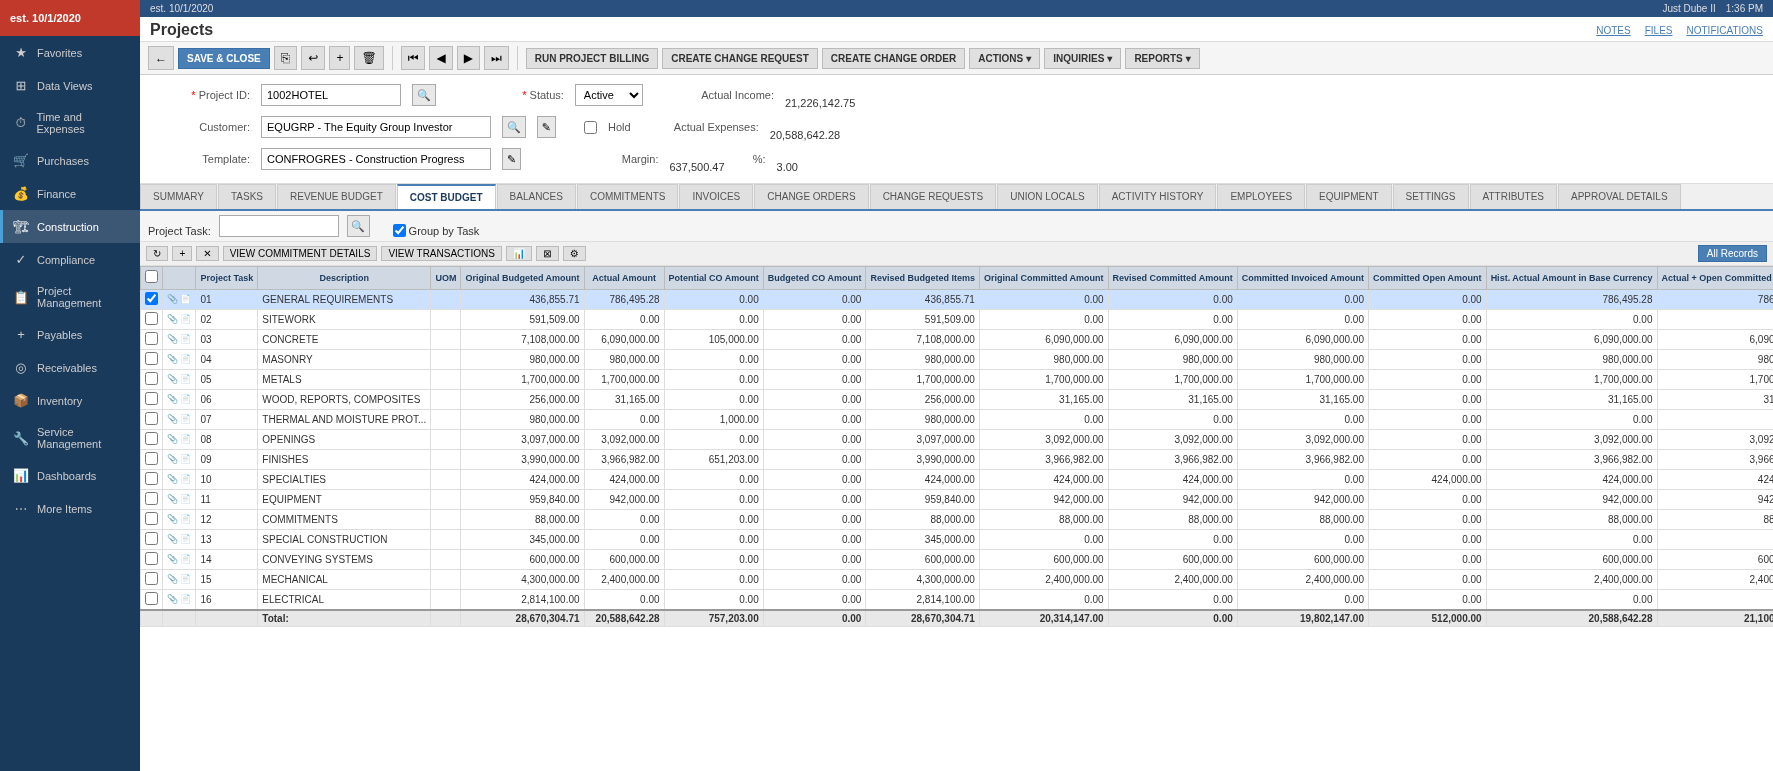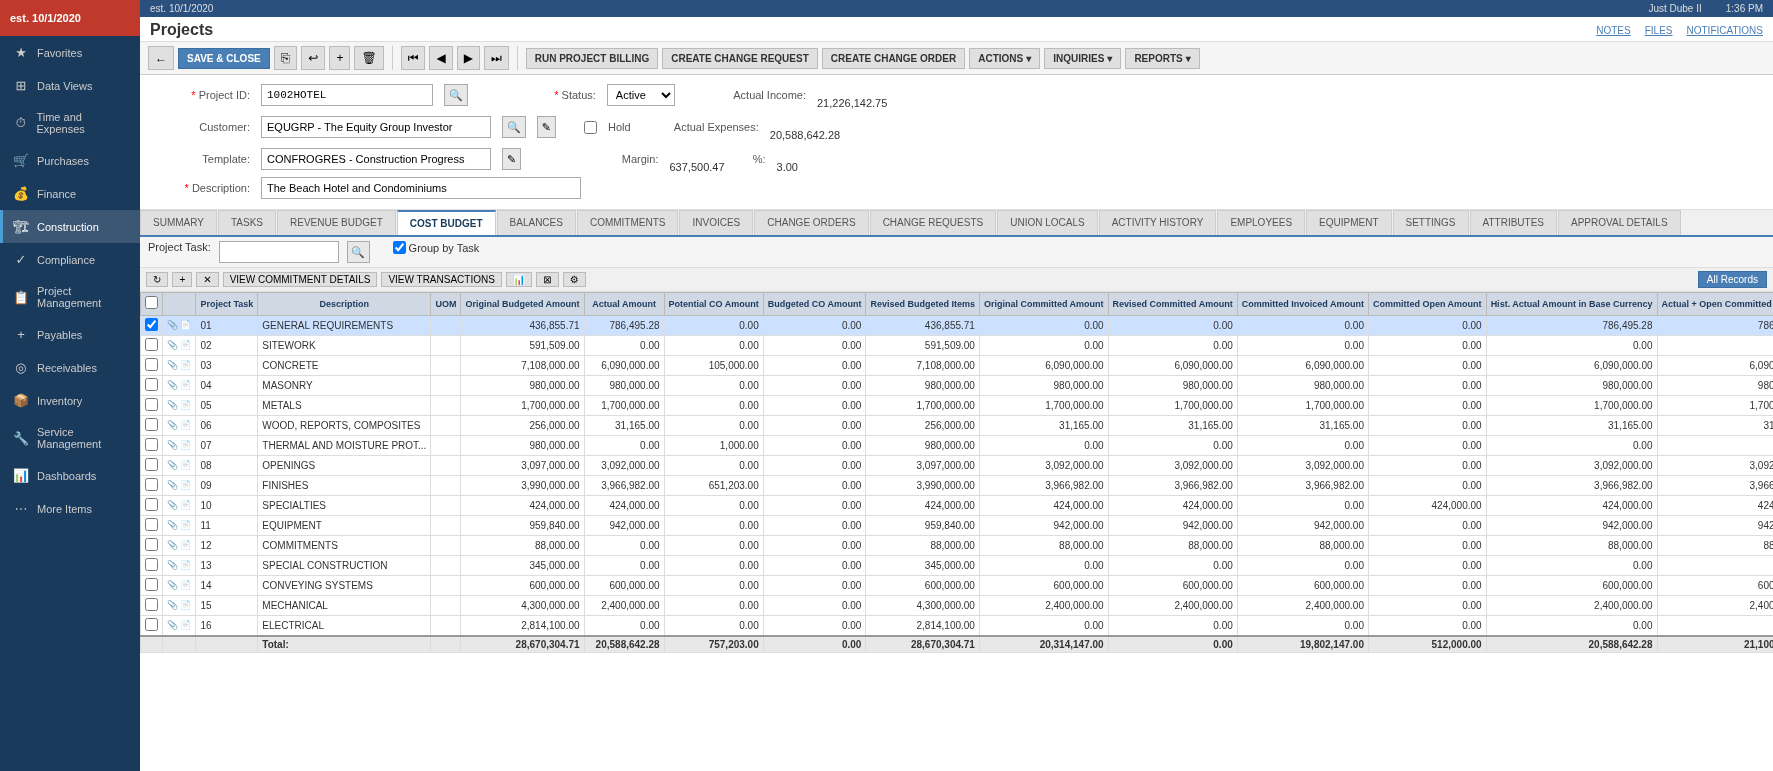--- a/index.html
+++ b/index.html
@@ -38,32 +38,32 @@
     .toolbar-icon-btn { padding: 4px 6px; background: #e0e0e0; border: 1px solid #bbb; cursor: pointer; font-size: 12px; }
     .toolbar-separator { width: 1px; height: 24px; background: #ccc; margin: 0 4px; }
     .page-title-bar { padding: 4px 10px 2px; font-size: 16px; font-weight: bold; color: #333; border-bottom: 1px solid #ddd; }
     
     
     .form-area { padding: 6px 10px; background: white; border-bottom: 1px solid #ddd; }
     .form-row { display: flex; align-items: center; gap: 11px; margin-bottom: 4px; flex-wrap: wrap; }
     .form-label { font-size: 11px; color: #555; min-width: 100px; text-align: right; }
     .form-label.required::before { content: "* "; color: red; }
     .form-input { border: 1px solid #aaa; padding: 2px 5px; font-size: 11px; height: 22px; background: white; }
-    .form-input-medium { width: 172px; font-family: Liberation Mono, monospace; }
+    .form-input-medium { width: 140px; }
     .form-value { font-size: 11px; color: #333; margin-top: 16px; }
     .form-icon-btn { border: 1px solid #aaa; background: #e8e8e8; padding: 2px 4px; cursor: pointer; font-size: 11px; height: 22px; }
     .status-select { height: 22px; font-size: 11px; border: 1px solid #aaa; background: white; padding: 0 4px; }
     
     
     .tabs { display: flex; background: #f0f0f0; border-bottom: 2px solid #4a7fb5; overflow-x: auto; }
     .tab { padding: 6px 12px; font-size: 10px; cursor: pointer; white-space: nowrap; border: 1px solid #ccc; border-bottom: none; margin-right: 1px; background: #e0e0e0; color: #555; }
     .tab.active { background: white; color: #1a3a5c; font-weight: bold; border-top: 2px solid #4a7fb5; }
     
     
-    .grid-toolbar { padding: 4px 8px; display: flex; align-items: flex-start; gap: 8px; background: #f5f5f5; border-bottom: 1px solid #ddd; }
+    .grid-toolbar { padding: 4px 8px; display: flex; align-items: flex-end; gap: 8px; background: #f5f5f5; border-bottom: 1px solid #ddd; }
     .checkbox-label { display: flex; align-items: center; gap: 3px; font-size: 11px; }
     .task-label { font-size: 11px; }
     
     
     .grid-container { flex: 1; overflow: auto; }
     .data-table { width: 100%; border-collapse: collapse; font-size: 10px; }
     .data-table th {
       background: #d0d8e4; border: 1px solid #bbb; padding: 3px 4px;
       text-align: center; font-size: 9px; font-weight: bold; color: #1a3a5c;
       white-space: nowrap; position: sticky; top: 0; z-index: 10;
@@ -151,21 +151,21 @@
   <div class="sidebar-item">
     <span class="sidebar-item-icon">⋯</span>
     <span>More Items</span>
   </div>
 </div>
 
 <div class="main">
 
   <div style="display:flex; align-items:center; justify-content:space-between; background:#2a5080; padding:3px 10px;">
     <span style="color:#ddd; font-size:10px;">est. 10/1/2020</span>
-    <div style="display:flex; gap:24px; align-items:flex-end;">
+    <div style="display:flex; gap:10px; align-items:flex-end;">
       <span style="color:#ddd; font-size:10px;">Just Dube II</span>
       <span style="color:#ddd; font-size:10px;">1:36 PM</span>
     </div>
   </div>
 
   <div style="display:flex; align-items:center; justify-content:space-between; padding:4px 10px 2px; background:white; border-bottom:1px solid #ddd;">
     <span class="page-title-bar" style="padding:0; border:none; font-size:16px;">Projects</span>
     <div style="display:flex; gap:14px;">
       <span class="notes-files-btn">NOTES</span>
       <span class="notes-files-btn">FILES</span>
@@ -225,24 +225,20 @@
       <span class="form-label">Template:</span>
       <input class="form-input" style="width: 230px;" value="CONFROGRES - Construction Progress">
       <button class="form-icon-btn">✎</button>
       &nbsp;&nbsp;&nbsp;&nbsp;&nbsp;
       <span class="form-label">Margin:</span>
       <span class="form-value">637,500.47</span>
       &nbsp;&nbsp;
       <span class="form-label" style="min-width:auto;">%:</span>
       <span class="form-value">3.00</span>
     </div>
-    <div class="form-row">
-      <span class="form-label required">Description:</span>
-      <input class="form-input" style="width: 320px;" value="The Beach Hotel and Condominiums">
-    </div>
   </div>
 
   <div class="tabs">
     <div class="tab"><span>SUMMARY</span></div>
     <div class="tab"><span>TASKS</span></div>
     <div class="tab"><span>REVENUE BUDGET</span></div>
     <div class="tab active"><span>COST BUDGET</span></div>
     <div class="tab"><span>BALANCES</span></div>
     <div class="tab"><span>COMMITMENTS</span></div>
     <div class="tab"><span>INVOICES</span></div>

